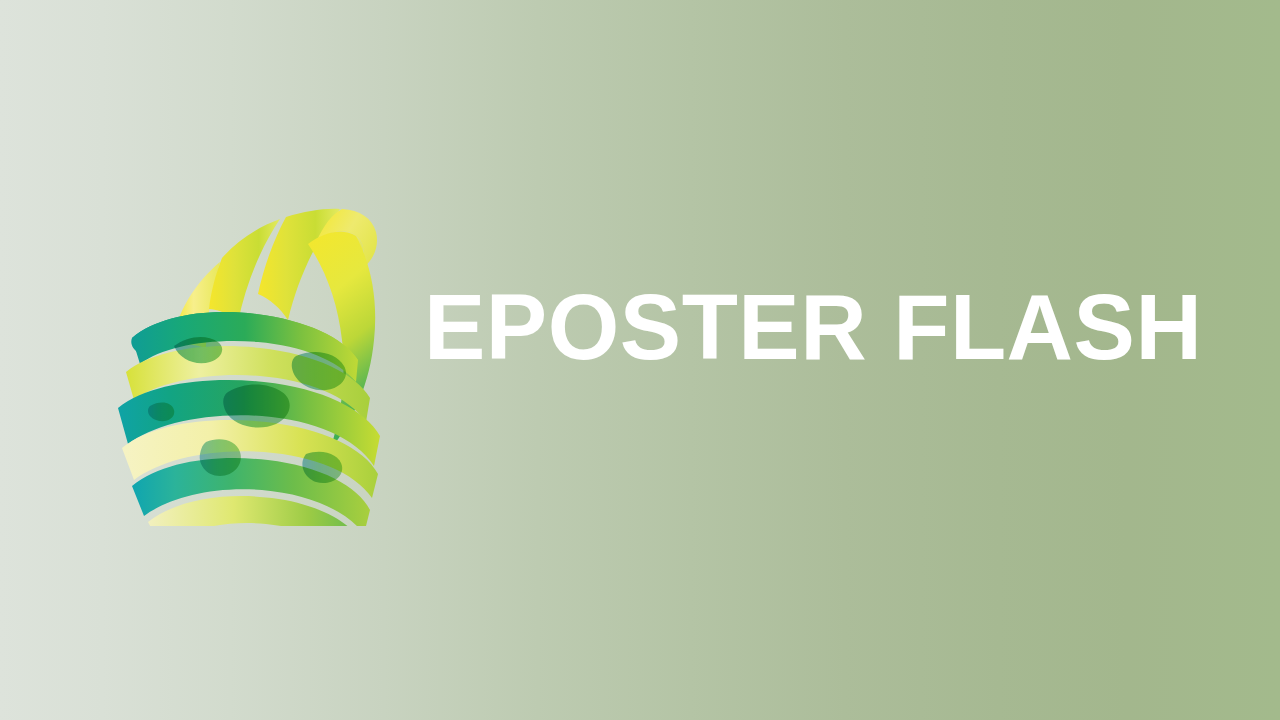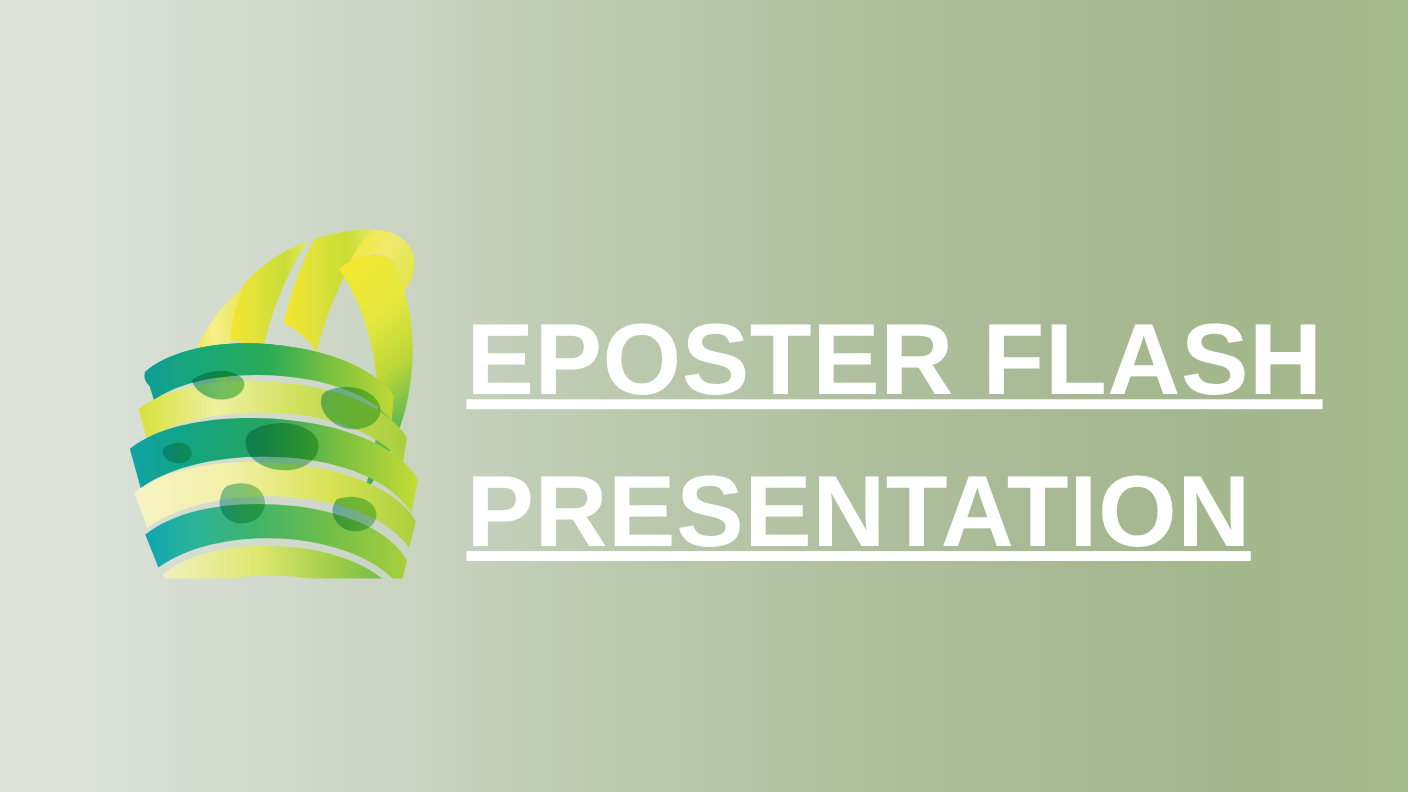--- a/index.html
+++ b/index.html
@@ -61,21 +61,20 @@
     display: block;
     color: #ffffff;
     font-family: "Liberation Sans", sans-serif;
     font-weight: 700;
     font-size: 92px;
     line-height: 138px;
     letter-spacing: 0.5px;
     white-space: nowrap;
     margin: 0;
     padding: 0;
-    text-decoration: underline;
   }
 </style>
 </head>
 <body>
 
 <div id="slide">
 
   <div id="logo-mark">
     <svg viewBox="0 0 290 330" xmlns="http://www.w3.org/2000/svg" aria-hidden="true">
       <defs>
@@ -256,16 +255,15 @@
                    C 38 221, 36 214, 40 210 Z" fill="url(#gLand)" opacity="0.55"></path>
           <path d="M150 320 C 162 314, 176 318, 176 328 C 176 338, 162 342, 152 336
                    C 146 332, 145 324, 150 320 Z" fill="url(#gLand)" opacity="0.5"></path>
         </g>
       </g>
     </svg>
   </div>
 
   <div id="title-block">
     <span class="title-line">EPOSTER FLASH</span>
-    <span class="title-line">PRESENTATION</span>
   </div>
 
 </div>
 
 </body></html>

